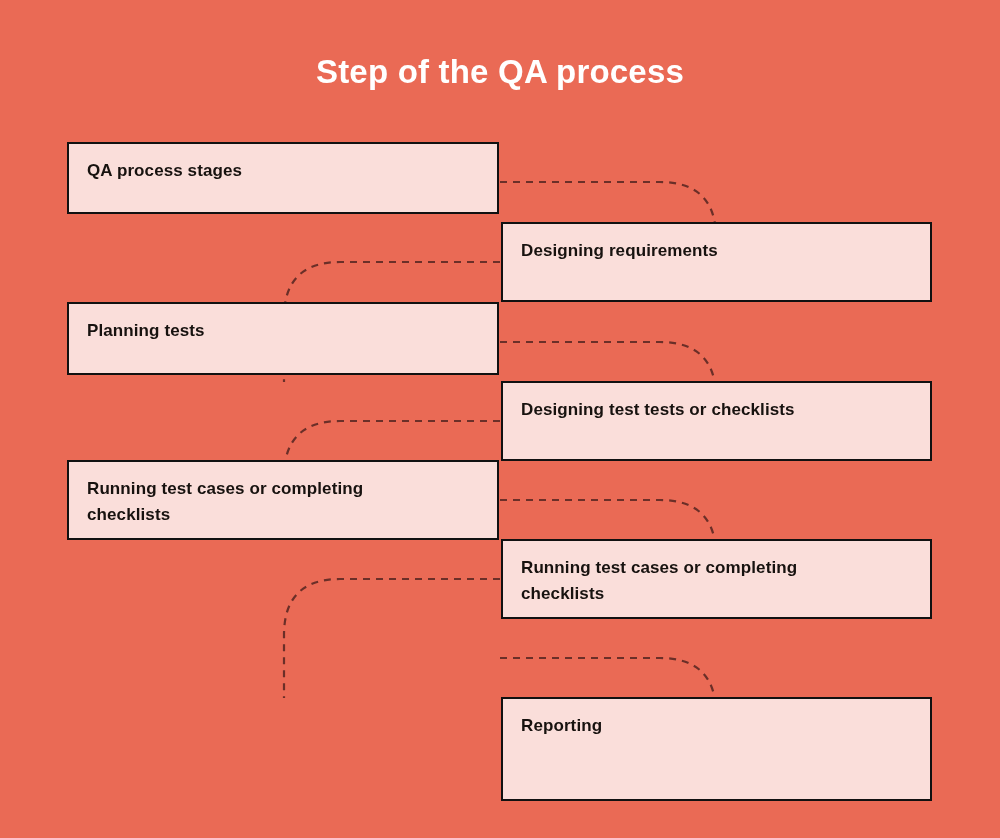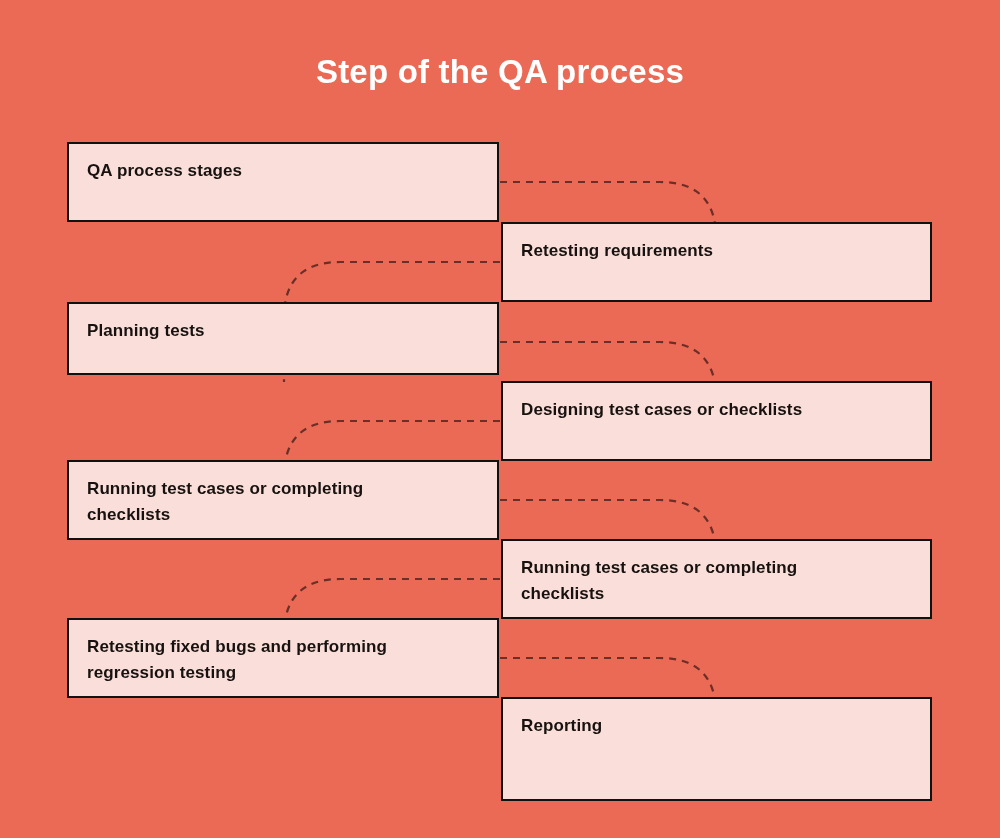--- a/index.html
+++ b/index.html
@@ -68,48 +68,44 @@
       <path d="M 500 182 H 660 Q 716 182 716 238 V 302"></path>
       <path d="M 500 262 H 340 Q 284 262 284 318 V 382"></path>
       <path d="M 500 342 H 660 Q 716 342 716 398 V 461"></path>
       <path d="M 500 421 H 340 Q 284 421 284 477 V 540"></path>
       <path d="M 500 500 H 660 Q 716 500 716 556 V 619"></path>
       <path d="M 500 579 H 340 Q 284 579 284 635 V 698"></path>
       <path d="M 500 658 H 660 Q 716 658 716 714 V 777"></path>
     </g>
   </svg>
 
-  <div class="node left-node" style="top:142px; height:80px;">
+  <div class="node left-node" style="top:142px; height:72px;">
     <div class="node-label">QA process stages</div>
   </div>
 
   <div class="node right-node" style="top:222px; height:80px;">
-    <div class="node-label">Retesting requirements</div>
+    <div class="node-label">Designing requirements</div>
   </div>
 
   <div class="node left-node" style="top:302px; height:73px;">
     <div class="node-label">Planning tests</div>
   </div>
 
   <div class="node right-node" style="top:381px; height:80px;">
-    <div class="node-label">Designing test cases or checklists</div>
+    <div class="node-label">Designing test tests or checklists</div>
   </div>
 
   <div class="node left-node" style="top:460px; height:80px;">
     <div class="node-label">Running test cases or completing
 checklists</div>
   </div>
 
   <div class="node right-node" style="top:539px; height:80px;">
     <div class="node-label">Running test cases or completing
 checklists</div>
   </div>
 
-  <div class="node left-node" style="top:618px; height:80px;">
-    <div class="node-label">Retesting fixed bugs and performing
-regression testing</div>
-  </div>
 
   <div class="node right-node" style="top:697px; height:104px;">
     <div class="node-label">Reporting</div>
   </div>
 
 </div>
 
 </body></html>

